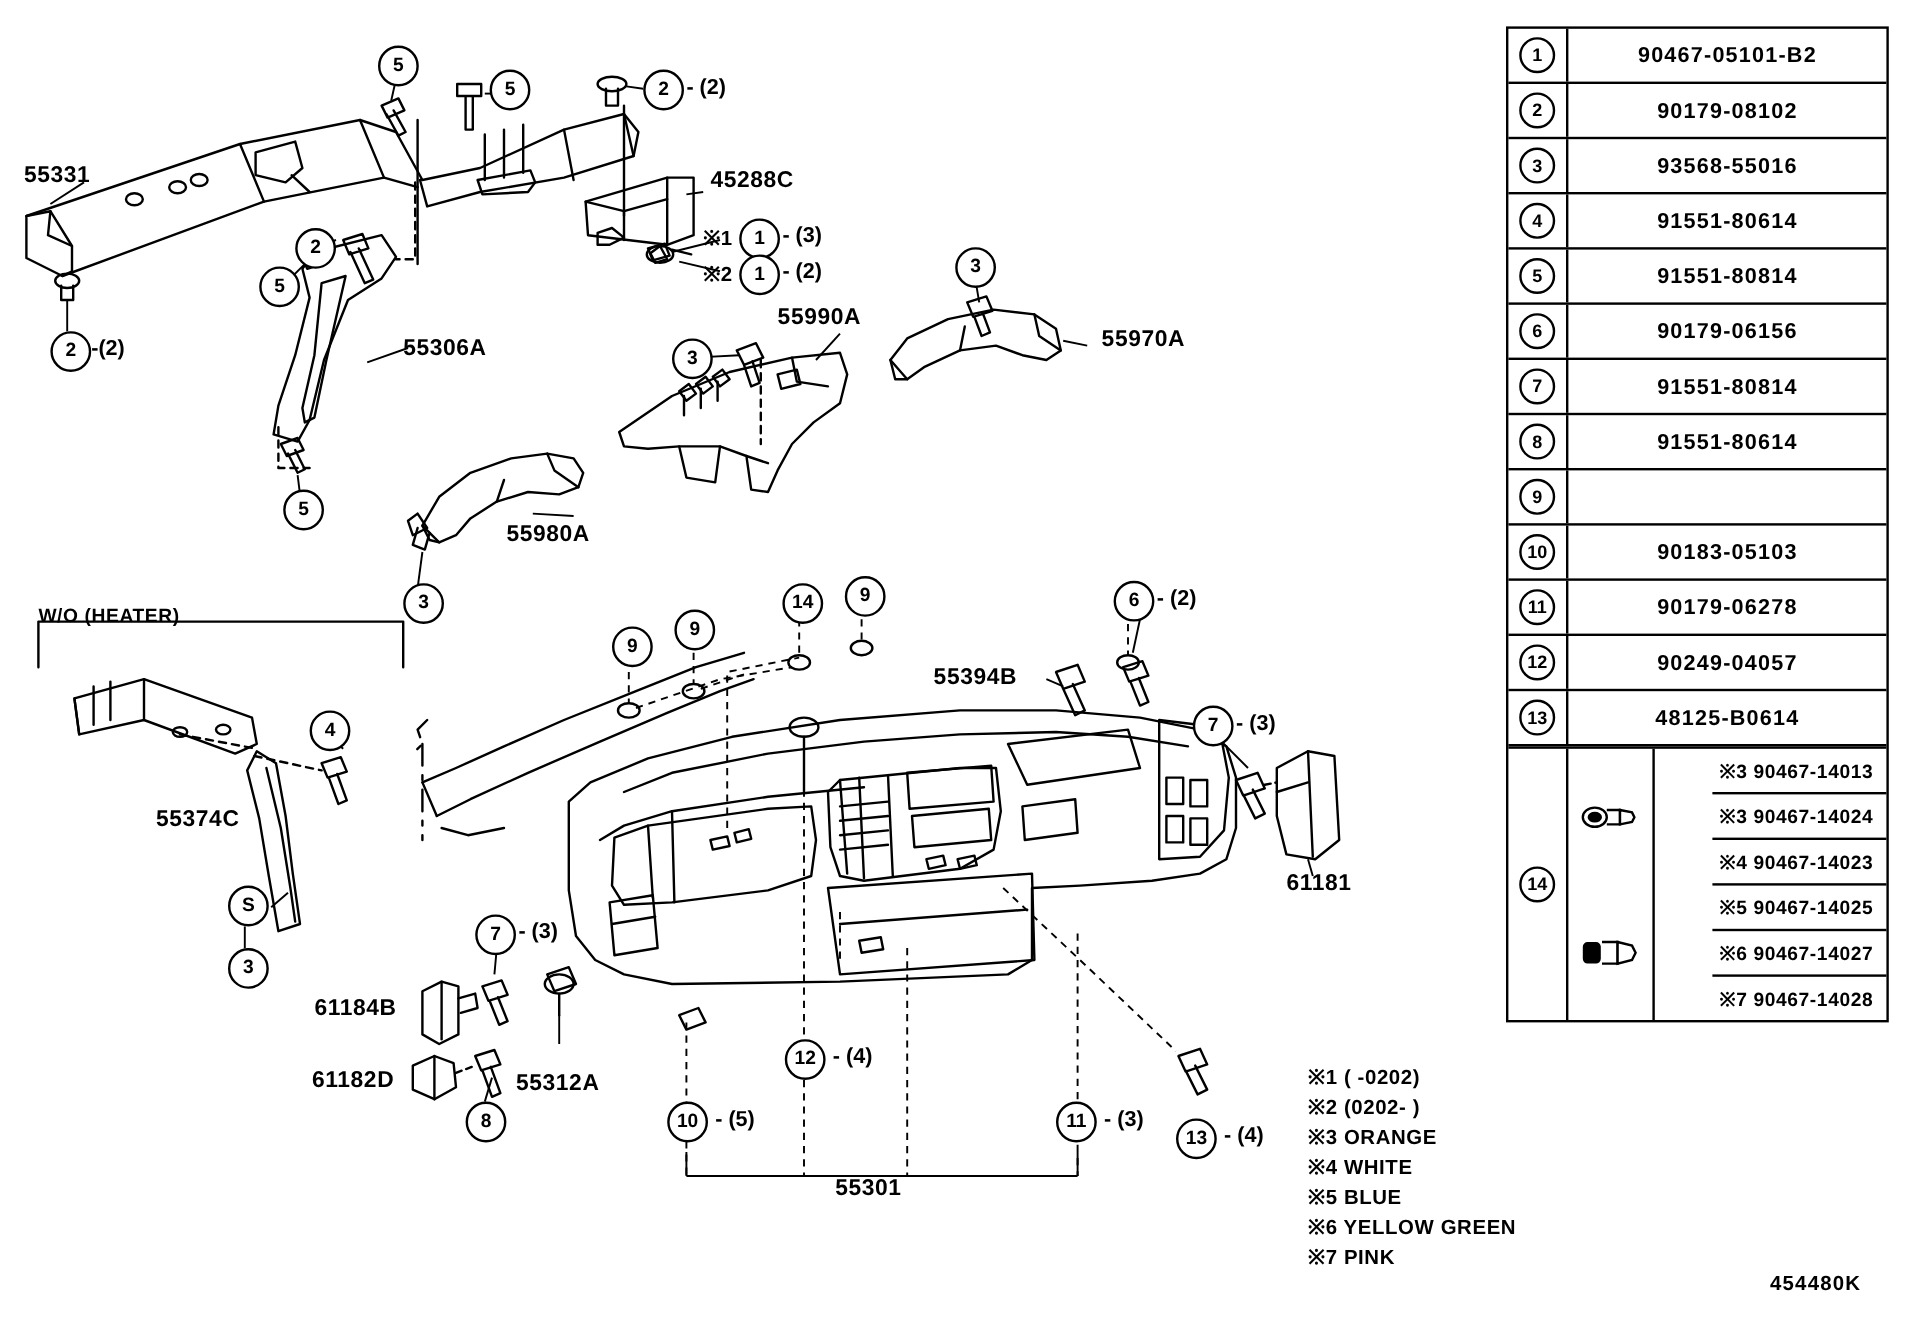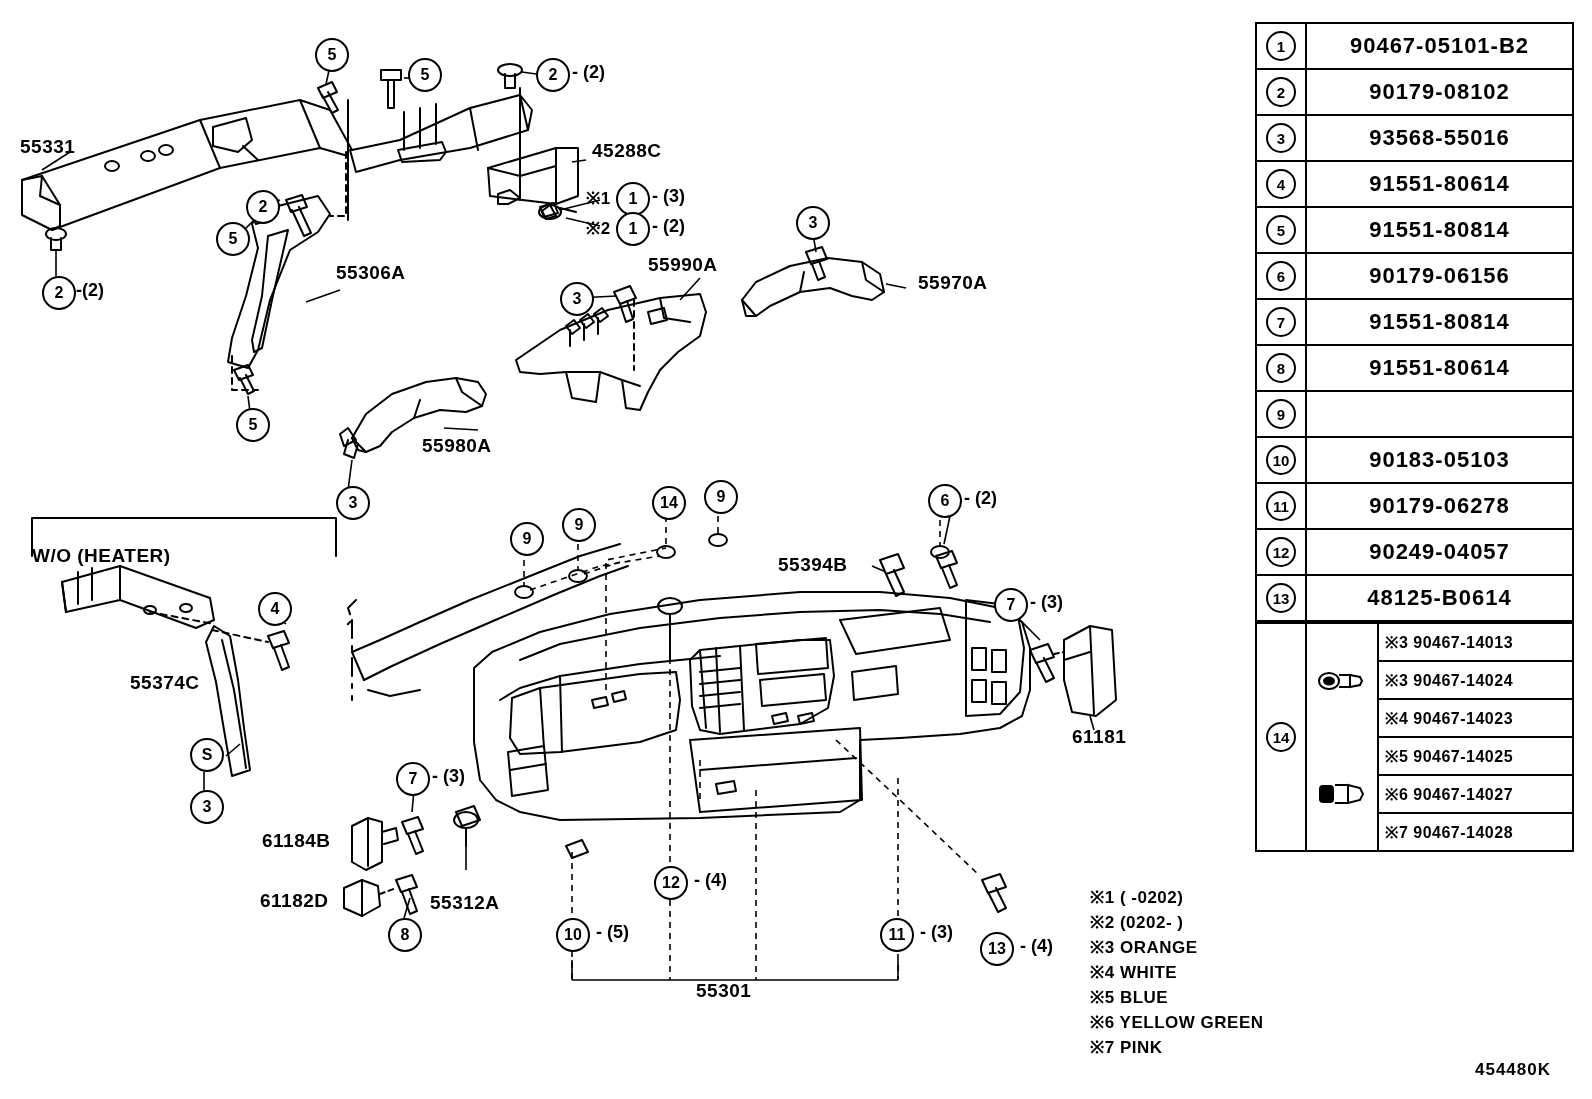--- a/index.html
+++ b/index.html
@@ -13,35 +13,35 @@
   .lbl{position:absolute;font-size:19px;font-weight:bold;letter-spacing:0.5px;white-space:nowrap;}
   .lbl.sm{font-size:17px;font-weight:bold;}
   .callout{position:absolute;width:30px;height:30px;border:2px solid #000;border-radius:50%;
            display:flex;align-items:center;justify-content:center;font-size:16px;font-weight:bold;background:#fff;}
   .qty{position:absolute;font-size:18px;font-weight:bold;white-space:nowrap;}
   #parts-table{position:absolute;left:1255px;top:22px;width:315px;border:2px solid #000;background:#fff;}
   .trow{display:flex;align-items:stretch;border-bottom:2px solid #000;}
   .trow:last-child{border-bottom:none;}
   .tnum{width:48px;display:flex;align-items:center;justify-content:center;border-right:2px solid #000;padding:7px 0;}
   .tnum .callout{position:static;width:26px;height:26px;font-size:15px;}
-  .tcode{flex:1;display:flex;align-items:center;justify-content:center;font-size:22px;font-weight:bold;letter-spacing:1px;}
+  .tcode{flex:1;display:flex;align-items:center;justify-content:center;font-size:18px;font-weight:bold;letter-spacing:1px;}
 
   
   .row14{display:flex;border-bottom:none;}
   .r14num{width:48px;display:flex;align-items:center;justify-content:center;border-right:2px solid #000;}
   .r14num .callout{position:static;width:26px;height:26px;font-size:15px;}
   .r14icons{width:70px;border-right:2px solid #000;display:flex;flex-direction:column;}
   .iconcell{flex:1;display:flex;align-items:center;justify-content:center;}
   .r14list{flex:1;display:flex;flex-direction:column;}
-  .r14item{border-bottom:2px solid #000;font-size:16px;font-weight:bold;padding:7px 6px;letter-spacing:0.5px;}
+  .r14item{border-bottom:2px solid #000;font-size:16px;font-weight:bold;padding:7px 6px;letter-spacing:0.5px;margin-left:48px;}
   .r14item:last-child{border-bottom:none;}
 
   .notes{position:absolute;left:1090px;top:885px;font-size:17px;font-weight:bold;line-height:25px;letter-spacing:0.5px;}
   .diagcode{position:absolute;left:1475px;top:1060px;font-size:17px;font-weight:bold;letter-spacing:1px;}
-  .wo-label{position:absolute;left:32px;top:505px;font-size:19px;font-weight:bold;letter-spacing:0.5px;margin-top:40px;}
+  .wo-label{position:absolute;left:32px;top:505px;font-size:16px;font-weight:bold;letter-spacing:0.5px;}
 </style>
 </head>
 <body>
 
 <div class="stage">
 
   <svg class="art" viewBox="0 0 1592 1099">
     <g fill="none" stroke="#000" stroke-width="2" stroke-linejoin="round" stroke-linecap="round">
 
       <path d="M22,180 L22,215 L52,230 L60,226 L60,205 L40,196 L42,176 Z"></path>
@@ -257,21 +257,21 @@
       <path d="M466,846 L466,870"></path>
       <path d="M1010,610 L1040,640"></path>
       <path d="M1090,716 L1094,730"></path>
       <path d="M886,572 L872,566"></path>
       <path d="M950,516 L944,544"></path>
     </g>
   </svg>
 
   <div class="lbl" style="left:20px;top:136px;">55331</div>
   <div class="lbl" style="left:592px;top:140px;">45288C</div>
-  <div class="lbl" style="left:336px;top:262px;">55306A</div>
+  <div class="lbl" style="left:336px;top:280px;">55306A</div>
   <div class="lbl" style="left:648px;top:254px;">55990A</div>
   <div class="lbl" style="left:918px;top:272px;">55970A</div>
   <div class="lbl" style="left:422px;top:435px;">55980A</div>
   <div class="lbl" style="left:778px;top:554px;">55394B</div>
   <div class="lbl" style="left:1072px;top:726px;">61181</div>
   <div class="lbl" style="left:130px;top:672px;">55374C</div>
   <div class="lbl" style="left:262px;top:830px;">61184B</div>
   <div class="lbl" style="left:260px;top:890px;">61182D</div>
   <div class="lbl" style="left:430px;top:892px;">55312A</div>
   <div class="lbl" style="left:696px;top:980px;">55301</div>

